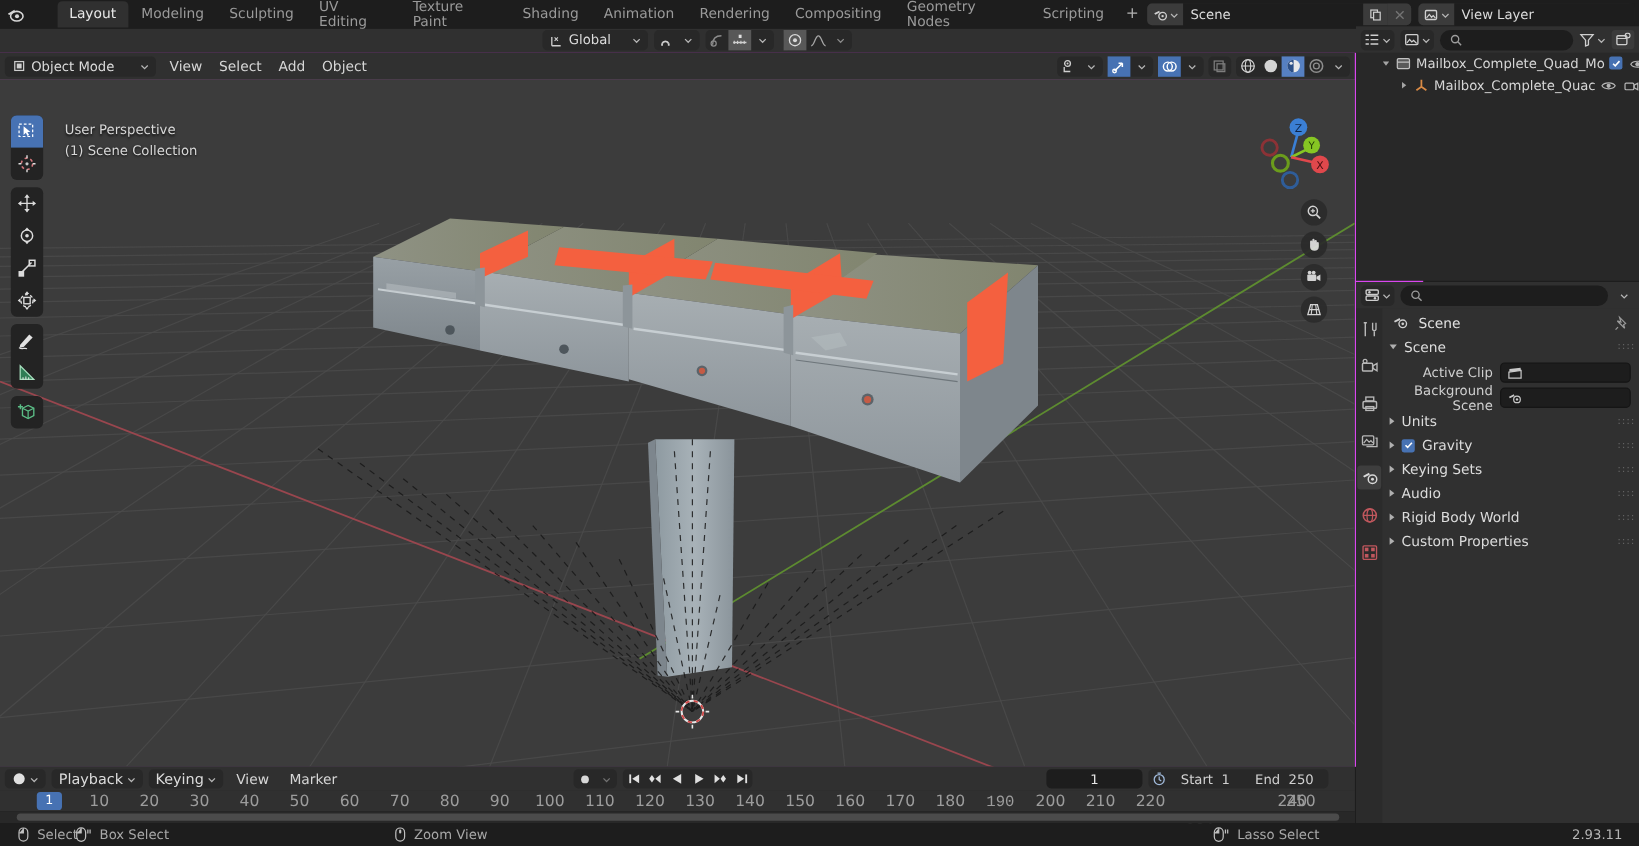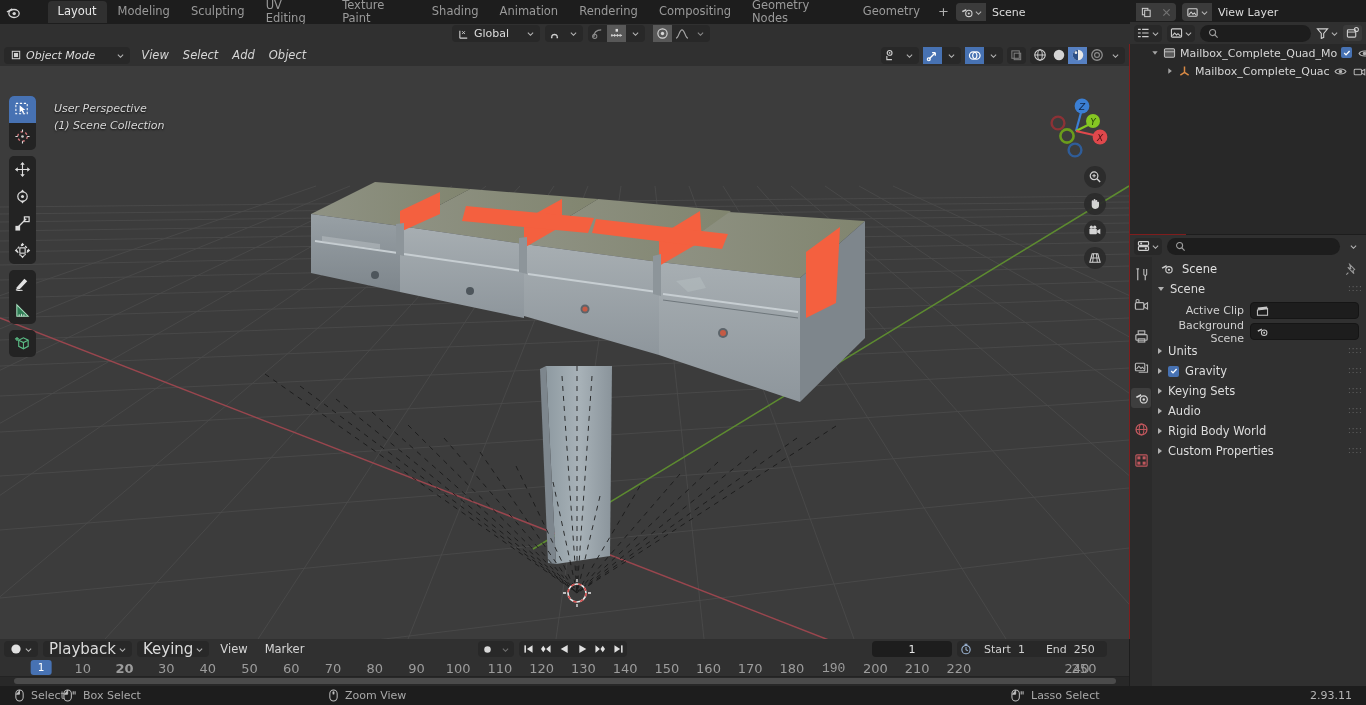--- a/index.html
+++ b/index.html
@@ -23,21 +23,21 @@
   .ctl-field { background:#1d1d1d; height:18px; min-width:150px; display:flex; align-items:center;
      padding:0 6px; font-size:11px; color:#dcdcdc; }
   .ctl-sq { width:20px; height:18px; display:flex; align-items:center; justify-content:center; background:#3b3b3b; }
   .ctl-sq.last { border-radius:0 4px 4px 0; }
   .dim { color:#6e6e6e; }
 
   
   .row2 { position:absolute; left:0; top:24px; width:1366px; height:20px; background:#303030; }
 
   
-  .viewport-wrap { position:absolute; left:0; top:44px; width:1186px; height:595px; background:#7f1d1d;font-style:italic; }
+  .viewport-wrap { position:absolute; left:0; top:44px; width:1186px; height:595px; background:#d946ef; }
   .vp-header { position:absolute; left:0; top:0; width:1129px; height:22px; background:#303030;
      display:flex; align-items:center; padding:0 4px; gap:4px; }
   .vph-btn { display:flex; align-items:center; gap:4px; background:#282828; border-radius:4px;
      height:17px; padding:0 6px; font-size:11px; color:#dcdcdc; }
   .vph-text { padding:2px 7px; font-size:11.5px; color:#d6d6d6; border-radius:3px; }
   .vph-grp { display:flex; align-items:center; background:#282828; border-radius:4px; height:17px; }
   .vph-cell { width:19px; height:17px; display:flex; align-items:center; justify-content:center; }
   .vph-cell.on { background:#4772b3; }
   .vph-cell.sel { background:#5680c2; }
   .vph-cell.lit { background:#585858; }
@@ -57,21 +57,21 @@
   
   .gizmo { position:absolute; right:17px; top:25px; width:76px; height:76px; }
   .navbtns { position:absolute; right:23px; top:100px; display:flex; flex-direction:column; gap:5px; }
   .navbtn { width:22px; height:22px; border-radius:50%; background:#2b2b2b; display:flex;
      align-items:center; justify-content:center; opacity:.92; }
 
   
   .timeline { position:absolute; left:0; top:639px; width:1129px; height:47px; background:#303030; }
   .tl-header { height:20px; display:flex; align-items:center; padding:0 4px; gap:5px; background:#303030;}
   .tl-btn { display:flex; align-items:center; gap:3px; background:#282828; border-radius:4px; height:16px;
-     padding:0 6px; font-size:15px; color:#dcdcdc; }
+     padding:0 6px; font-size:12px; color:#dcdcdc; }
   .tl-txt { padding:2px 6px; font-size:11.5px; color:#d6d6d6; border-radius:3px;}
   .tl-transport { display:flex; background:#282828; border-radius:4px; height:16px; overflow:hidden;}
   .tl-tbtn { width:18px; height:16px; display:flex; align-items:center; justify-content:center;}
   .tl-frame { background:#1d1d1d; border-radius:4px; height:16px; width:80px; display:flex;
      align-items:center; justify-content:center; font-size:11px;}
   .tl-se { display:flex; background:#282828; border-radius:4px; height:16px; align-items:center; }
   .tl-se .lab { font-size:11px; color:#d0d0d0; padding:0 5px 0 9px;}
   .tl-se .val { font-size:11px; color:#d0d0d0; padding:0 12px 0 2px;}
   .tl-ruler { position:relative; height:18px; background:#303030; border-bottom:1px solid #232323;}
   .tick { position:absolute; top:2px; font-size:13px; color:#9c9c9c; transform:translateX(-50%); }
@@ -136,21 +136,21 @@
         <div class="tab active">Layout</div>
         <div class="tab">Modeling</div>
         <div class="tab">Sculpting</div>
         <div class="tab">UV Editing</div>
         <div class="tab">Texture Paint</div>
         <div class="tab">Shading</div>
         <div class="tab">Animation</div>
         <div class="tab">Rendering</div>
         <div class="tab">Compositing</div>
         <div class="tab">Geometry Nodes</div>
-        <div class="tab">Geometry</div>
+        <div class="tab">Scripting</div>
         <div class="tab plus">+</div>
       </div>
 
     <div class="topbar-right">
       <div class="ctl-group">
         <div class="ctl-icon-btn">
           <svg width="13" height="13" viewBox="0 0 14 14">
             <circle cx="9.5" cy="8" r="3.4" fill="none" stroke="#cfcfcf" stroke-width="1.2"></circle>
             <circle cx="9.5" cy="8" r="1.1" fill="#cfcfcf"></circle>
             <path d="M2 5.5 L6.5 3.2 L7 4.8 L3 6.7 Z" fill="#cfcfcf"></path>
@@ -735,21 +735,21 @@
           <span class="lab">Start</span>
           <span class="val">1</span>
           <span class="lab">End</span>
           <span class="val">250</span>
         </div>
       </div>
     </div>
 
     <div class="tl-ruler" id="tlruler">
         <div class="tick" style="left: 82.72px;">10</div>
-        <div class="tick" style="left: 124.44px; font-weight: bold;">20</div>
+        <div class="tick" style="left: 124.44px;">20</div>
         <div class="tick" style="left: 166.16px;">30</div>
         <div class="tick" style="left: 207.88px;">40</div>
         <div class="tick" style="left: 249.6px;">50</div>
         <div class="tick" style="left: 291.32px;">60</div>
         <div class="tick" style="left: 333.04px;">70</div>
         <div class="tick" style="left: 374.76px;">80</div>
         <div class="tick" style="left: 416.48px;">90</div>
         <div class="tick" style="left: 458.2px;">100</div>
         <div class="tick" style="left: 499.92px;">110</div>
         <div class="tick" style="left: 541.64px;">120</div>

